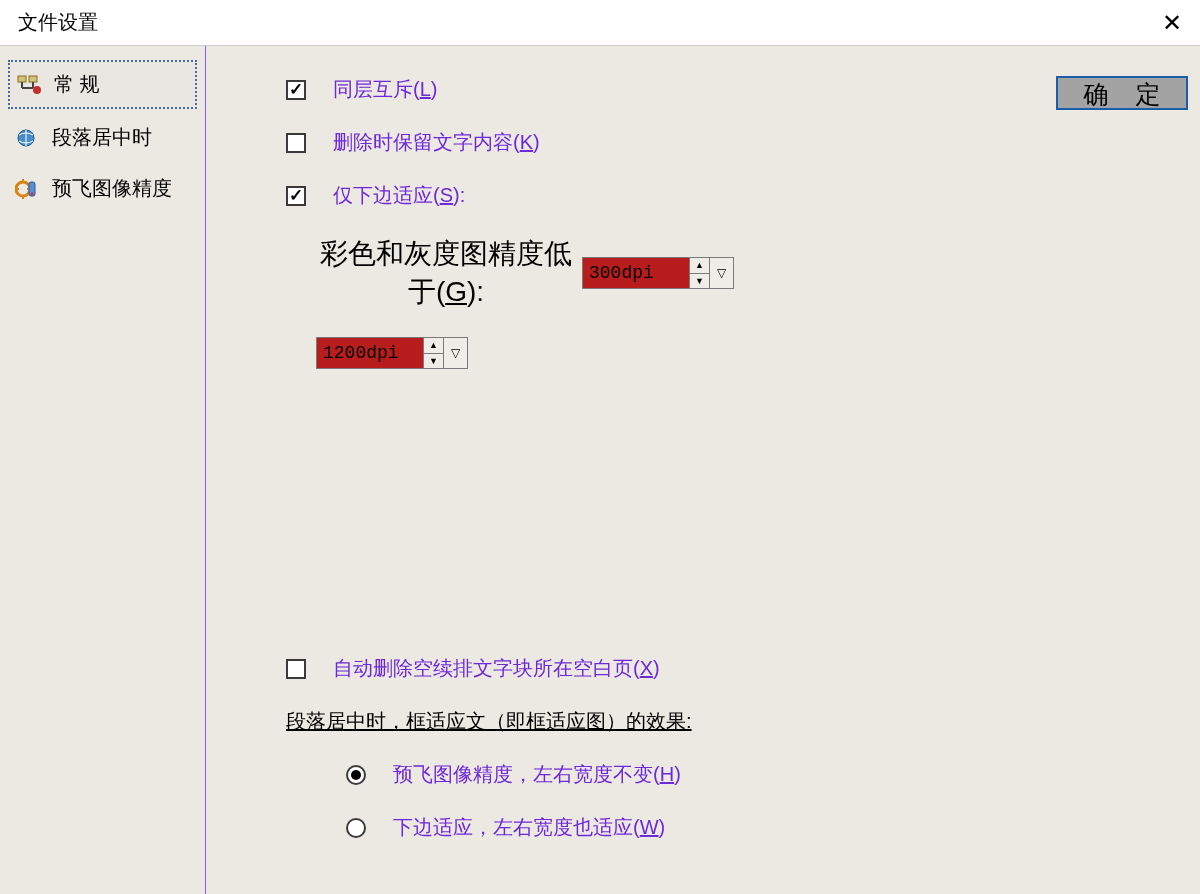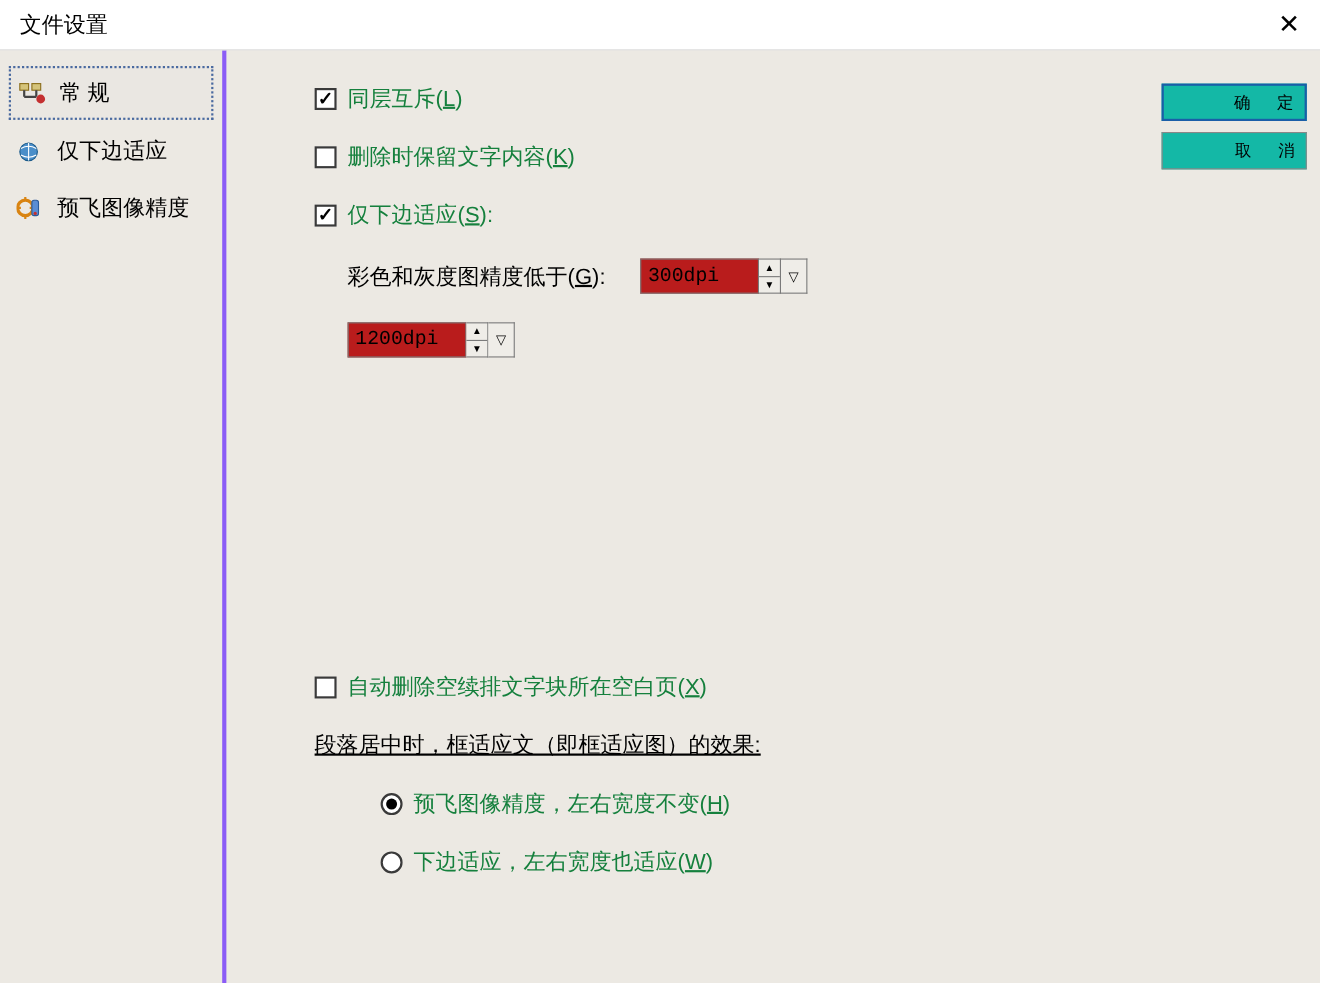--- a/index.html
+++ b/index.html
@@ -29,21 +29,21 @@
   line-height: 1;
 }
 .container {
   display: flex;
   height: calc(100% - 46px);
   background: #ece9e3;
 }
 .sidebar {
   width: 206px;
   background: #ece9e3;
-  border-right: 4px solid #8b5cf6;
+  border-right: 1px solid #8b5cf6;
   padding: 14px 8px;
 }
 .sidebar-item {
   display: flex;
   align-items: center;
   gap: 10px;
   padding: 9px 6px;
   margin-bottom: 6px;
   cursor: pointer;
   font-size: 20px;
@@ -63,28 +63,27 @@
   position: absolute;
   top: 30px;
   right: 12px;
   display: flex;
   flex-direction: column;
   gap: 10px;
 }
 .win-btn {
   width: 132px;
   height: 34px;
-  background: #14b8a6;
+  background: #a3a3a3;
   border: 1px solid #888;
-  font-size: 15px;
+  font-size: 25px;
   letter-spacing: 10px;
   text-indent: 10px;
   cursor: pointer;
   font-family: inherit;
-  text-align: right;
 }
 .win-btn.primary { border: 2px solid #1a5ea8; }
 .form-row {
   display: flex;
   align-items: center;
   margin-bottom: 26px;
 }
 .form-row.indent2 { margin-left: 60px; }
 .checkbox {
   width: 20px; height: 20px;
@@ -109,29 +108,29 @@
   display: flex; align-items: center; justify-content: center;
   background: #fff;
   flex-shrink:0;
 }
 .radio.checked::after {
   content: "";
   width: 10px; height: 10px;
   background: #000;
   border-radius: 50%;
 }
-.label { font-size: 20px; color: #15803d; }
+.label { font-size: 20px; color: #6d28d9; margin-left: 17px; }
 .ul { text-decoration: underline; display:inline; }
 .field-row {
   display: flex;
   align-items: center;
   margin-bottom: 26px;
   margin-left: 30px;
 }
-.field-label { font-size: 20px; margin-right: 6px; text-align:left; width:260px; }
+.field-label { font-size: 28px; margin-right: 6px; text-align:center; width:260px; }
 .spin-wrap {
   display: flex;
   align-items: stretch;
   height: 32px;
 }
 .spin-input {
   width: 108px;
   border: 1px solid #7a7a7a;
   background: #b91c1c;
   font-size: 18px;
@@ -188,40 +187,39 @@
       <span>常  规</span>
     </div>
     <div class="sidebar-item">
       <span class="icon-box">
         <svg width="26" height="22" viewBox="0 0 26 22">
           <circle cx="11" cy="11" r="8" fill="#4a8ec9" stroke="#1a5a8a" stroke-width="1"></circle>
           <path d="M4 8 Q11 4 18 8 M4 14 Q11 18 18 14" fill="none" stroke="#fff" stroke-width="1"></path>
           <line x1="11" y1="3" x2="11" y2="19" stroke="#fff" stroke-width="1"></line>
         </svg>
       </span>
-      <span>仅下边适应</span>
+      <span>段落居中时</span>
     </div>
     <div class="sidebar-item">
       <span class="icon-box">
         <svg width="26" height="22" viewBox="0 0 26 22">
           <circle cx="8" cy="11" r="7" fill="none" stroke="#d98412" stroke-width="3"></circle>
           <path d="M8 4 L8 1 M8 18 L8 21 M1 11 L4 11 M12 11 L15 11" stroke="#d98412" stroke-width="2"></path>
           <rect x="14" y="4" width="6" height="14" rx="2" fill="#5a8dd4" stroke="#2a5a9a"></rect>
           <circle cx="17" cy="16" r="1.5" fill="#c43030"></circle>
         </svg>
       </span>
       <span>预飞图像精度</span>
     </div>
   </div>
 
   <div class="main">
 
     <div class="btn-col">
       <button class="win-btn primary">确 定</button>
-      <button class="win-btn">取 消</button>
     </div>
 
     <div class="form-row">
       <span class="checkbox checked"></span>
       <span class="label">
         <span>同层互斥(</span><span class="ul">L</span><span>)</span>
       </span>
     </div>
 
     <div class="form-row">

